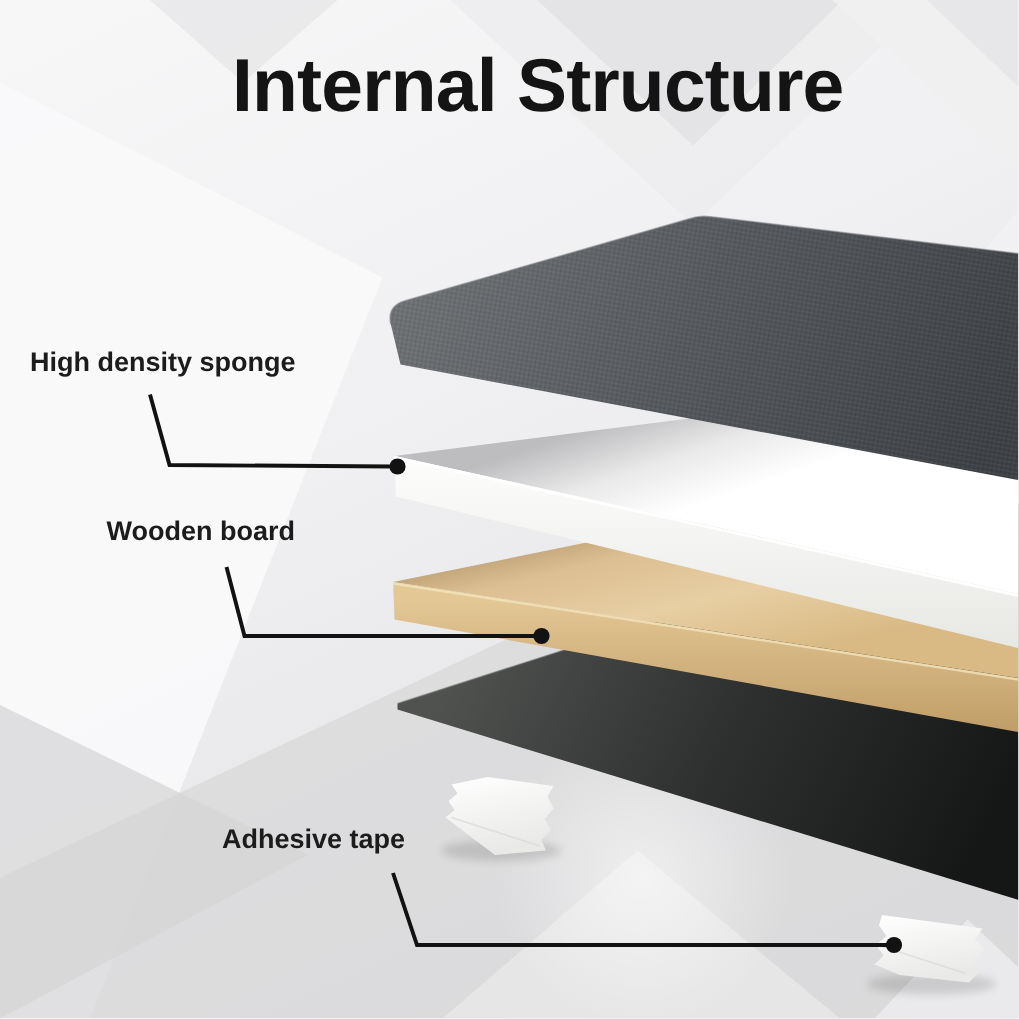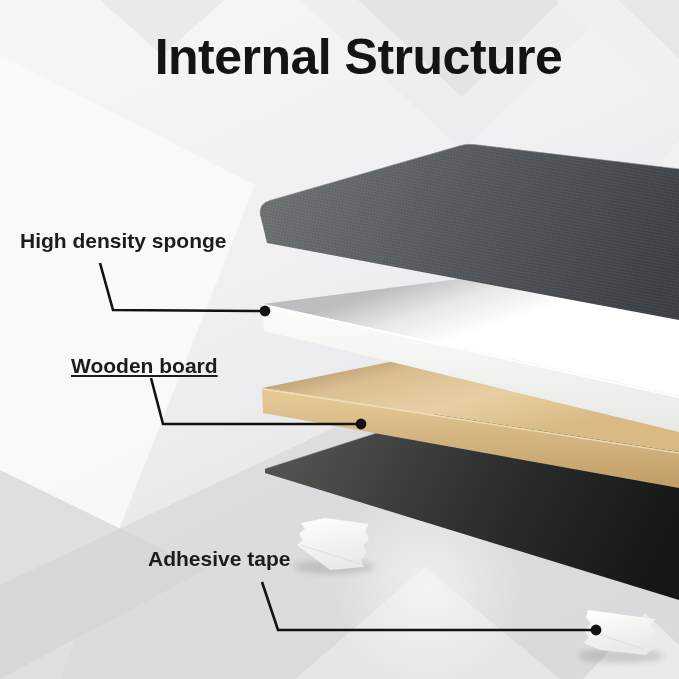--- a/index.html
+++ b/index.html
@@ -14,25 +14,25 @@
   .stage svg{position:absolute;left:0;top:0;}
   .page-title{
     position:absolute;left:0;right:0;top:31px;
     text-align:center;
     font-size:50px;font-weight:700;color:#141414;
     letter-spacing:-0.5px;line-height:52px;
     white-space:nowrap;
   }
   .callout-label{
     position:absolute;
-    font-size:21px;font-weight:700;color:#1c1c1c;
+    font-size:18px;font-weight:700;color:#1c1c1c;
     line-height:24px;white-space:nowrap;
   }
   .label-sponge{left:20px;top:229px;}
-  .label-wood{left:71px;top:354px;text-decoration:underline;}
+  .label-wood{left:71px;top:342px;}
   .label-tape{left:148px;top:547px;text-align:center;}
 </style>
 </head>
 <body>
 
 <div class="stage">
 
   <svg width="679" height="679" viewBox="0 0 679 679">
     <defs>
       <linearGradient id="fabricGrad" gradientUnits="userSpaceOnUse" x1="300" y1="150" x2="640" y2="330">

